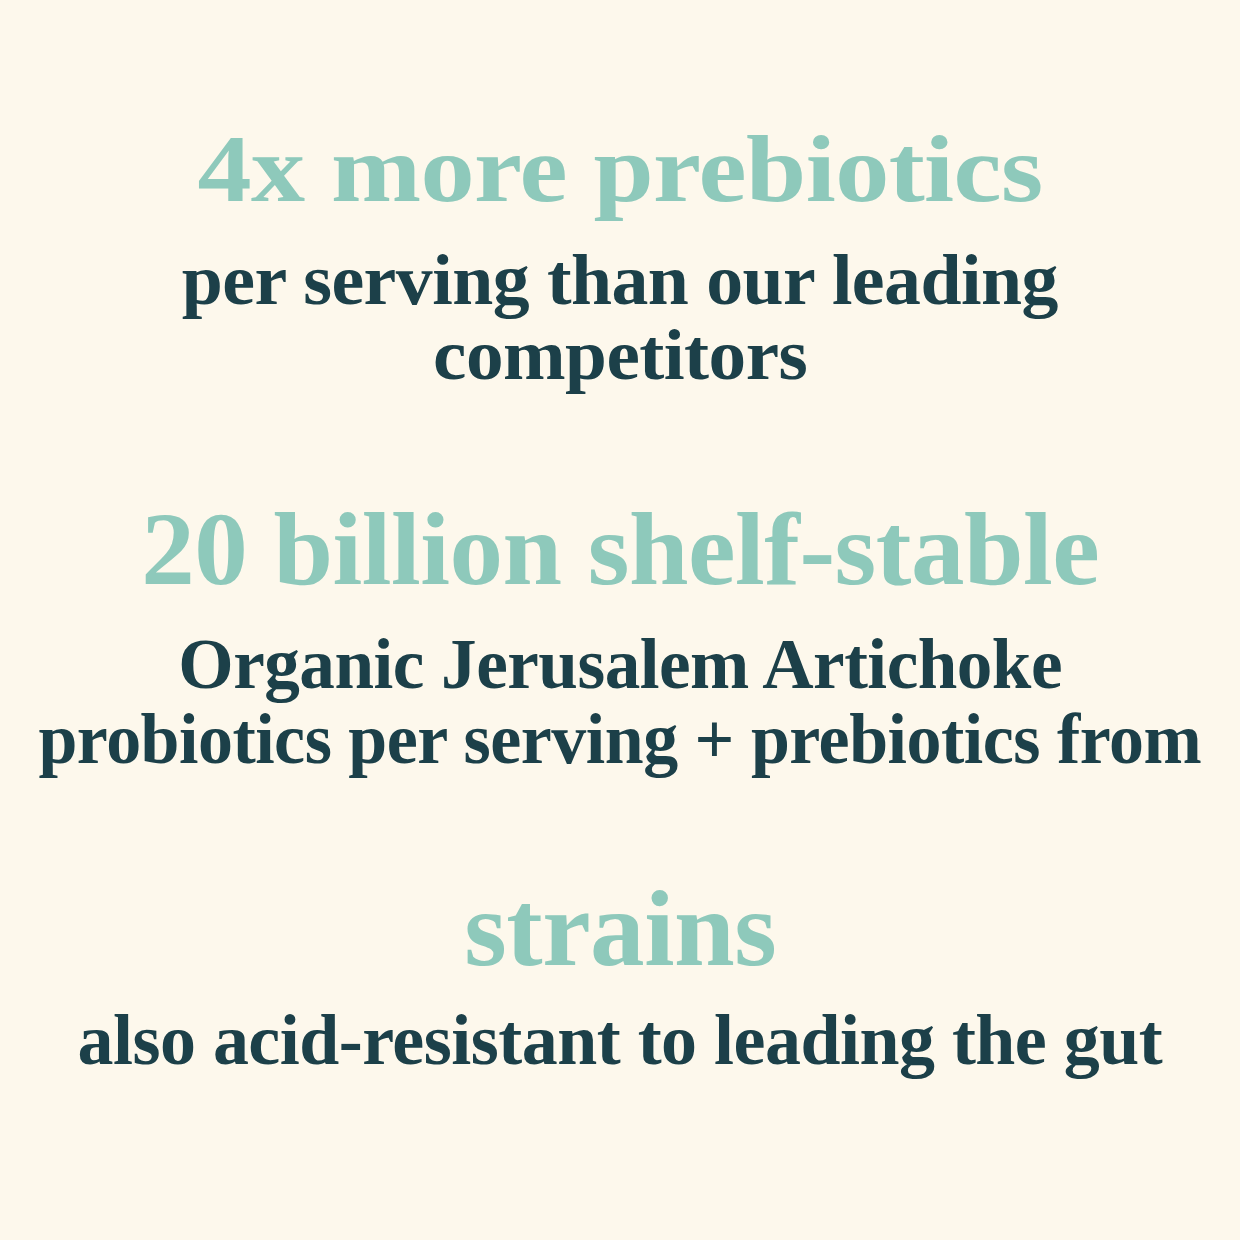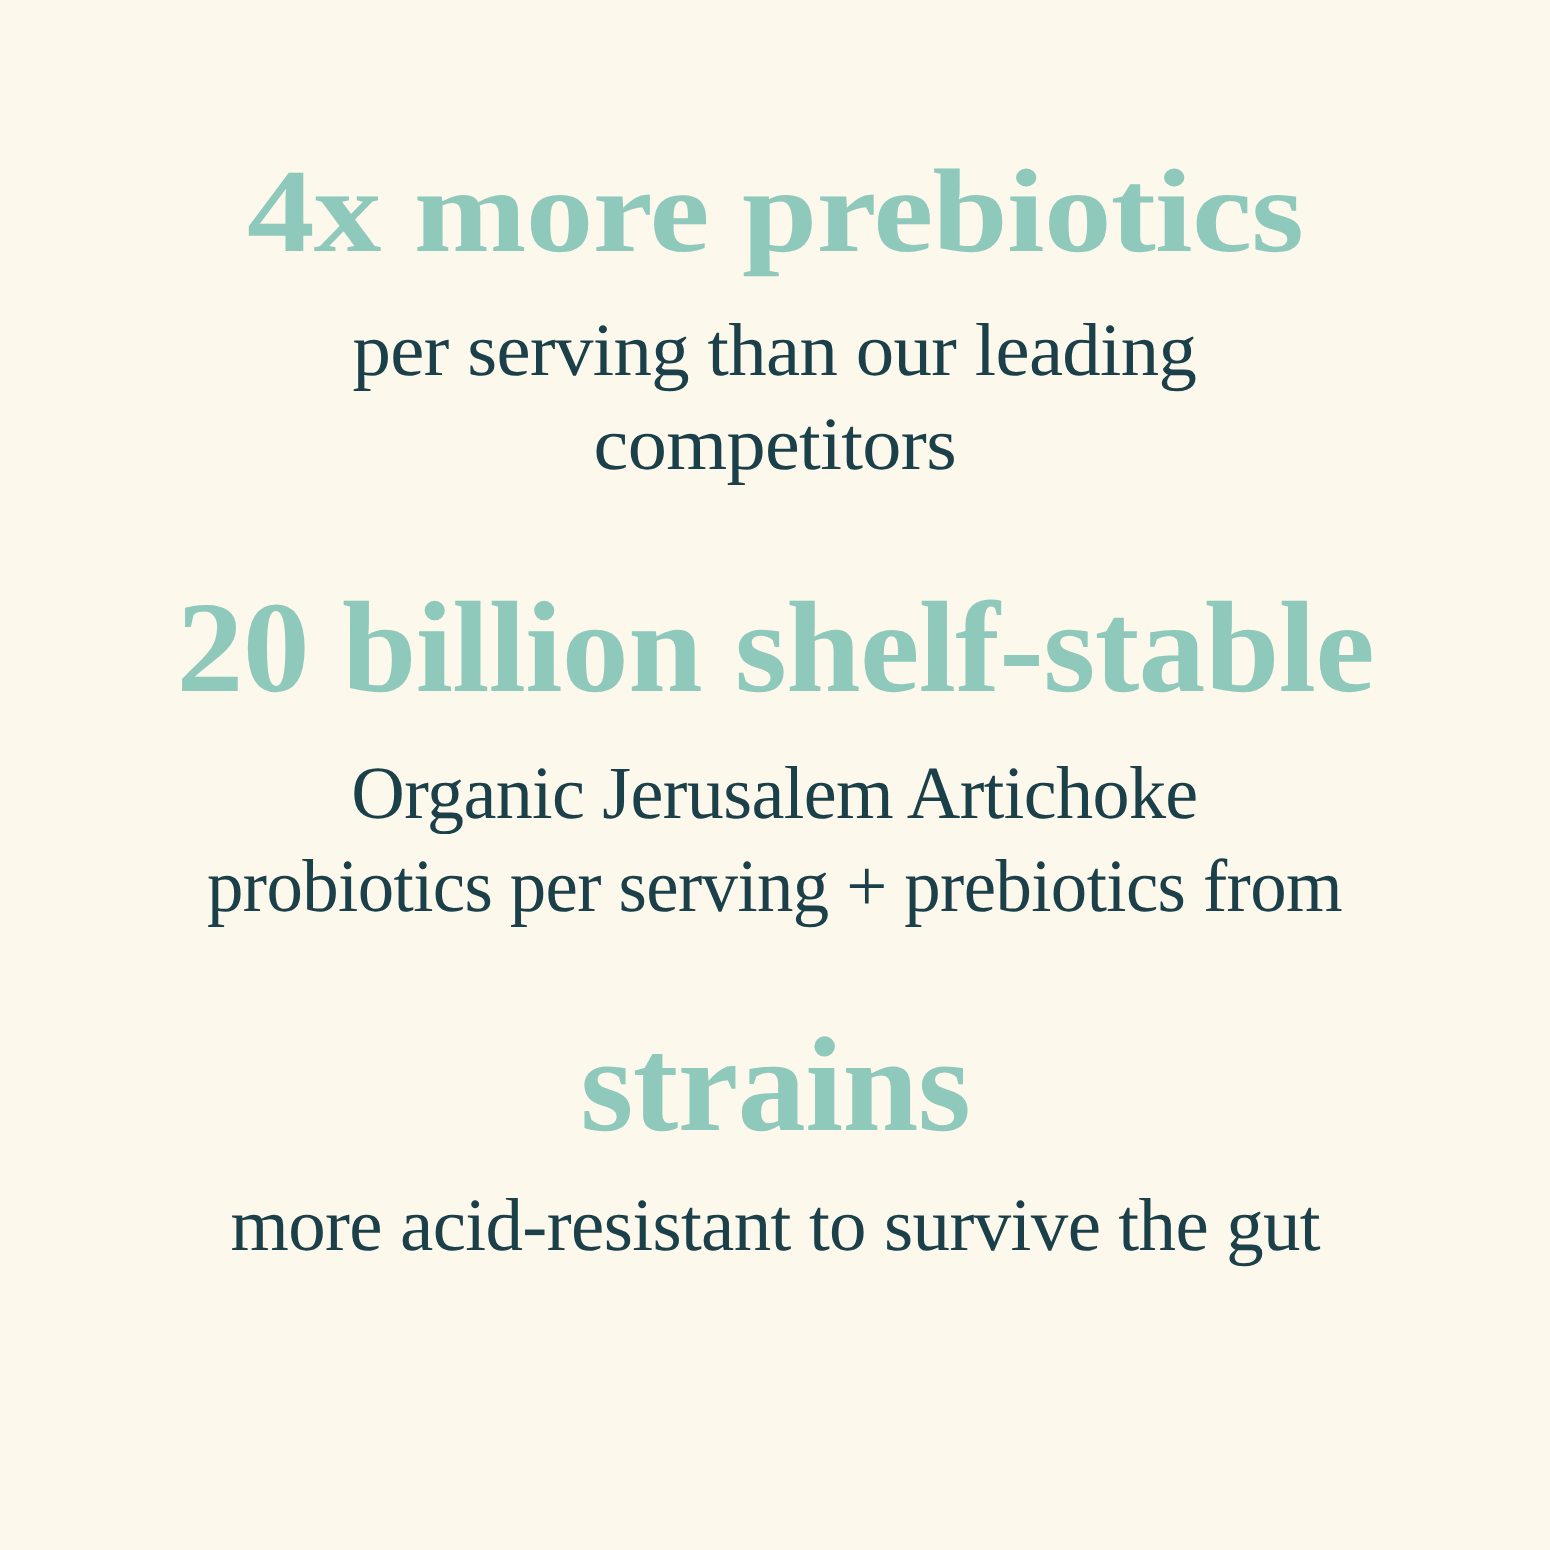--- a/index.html
+++ b/index.html
@@ -17,37 +17,37 @@
     background: var(--bg);
     font-family: "Liberation Serif", "DejaVu Serif", serif;
   }
   .infographic {
     width: 1240px;
     height: 1240px;
     padding-top: 122px;
     display: flex;
     flex-direction: column;
     align-items: flex-end;
-    gap: 74px;
+    gap: 104px;
     text-align: center;
   }
   .stat-section { width: 100%; }
   .headline {
     color: var(--teal);
     font-weight: bold;
     margin-bottom: 26px;
   }
   .s1 .headline { font-size: 95px;  line-height: 95px; }
   .s2 .headline { font-size: 104px; line-height: 104px; font-family: Liberation Serif, serif; }
   .s3 .headline { font-size: 108px; line-height: 96px; }
   .description {
     color: var(--dark);
-    font-size: 60px;
+    font-size: 72px;
     line-height: 75px;
-    font-weight: normal;
+    font-weight: bold;
   }
   .line-wrap { display: block; }
   .line {
     display: inline-block;
     white-space: nowrap;
     transform-origin: 50% 50%;
     letter-spacing: -0.5px;
   }
 </style>
 </head>
@@ -73,17 +73,17 @@
       <span class="line-wrap"><span class="line" style="transform: scaleX(0.9881);">Organic Jerusalem Artichoke</span></span>
       <span class="line-wrap"><span class="line" style="transform: scaleX(0.9708);">probiotics per serving + prebiotics from</span></span>
     </p>
   </section>
 
   <section class="stat-section s3">
     <h2 class="headline">
       <span class="line-wrap"><span class="line" style="transform: scaleX(1.0112);">strains</span></span>
     </h2>
     <p class="description">
-      <span class="line-wrap"><span class="line" style="transform: scaleX(0.9991);">more acid-resistant to survive the gut</span></span>
+      <span class="line-wrap"><span class="line" style="transform: scaleX(0.9991);">also acid-resistant to leading the gut</span></span>
     </p>
   </section>
 
 </main>
 
 </body></html>

